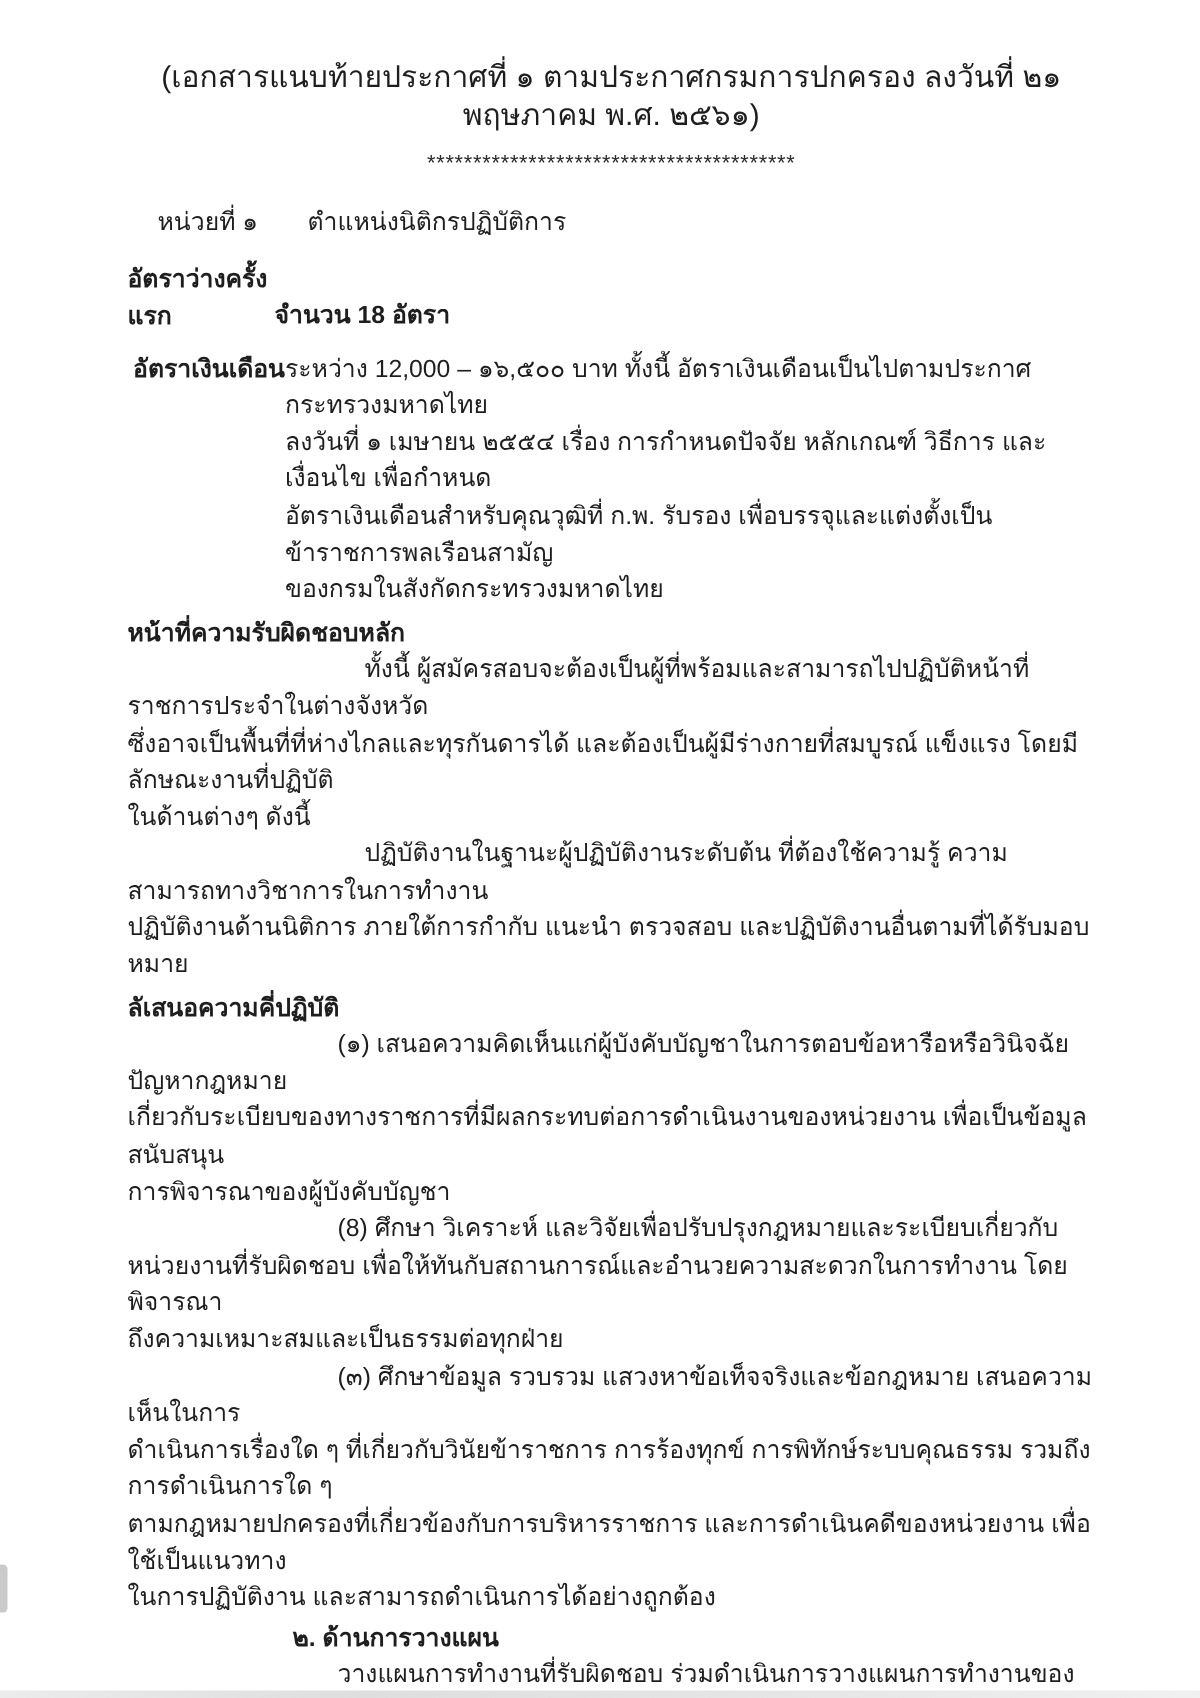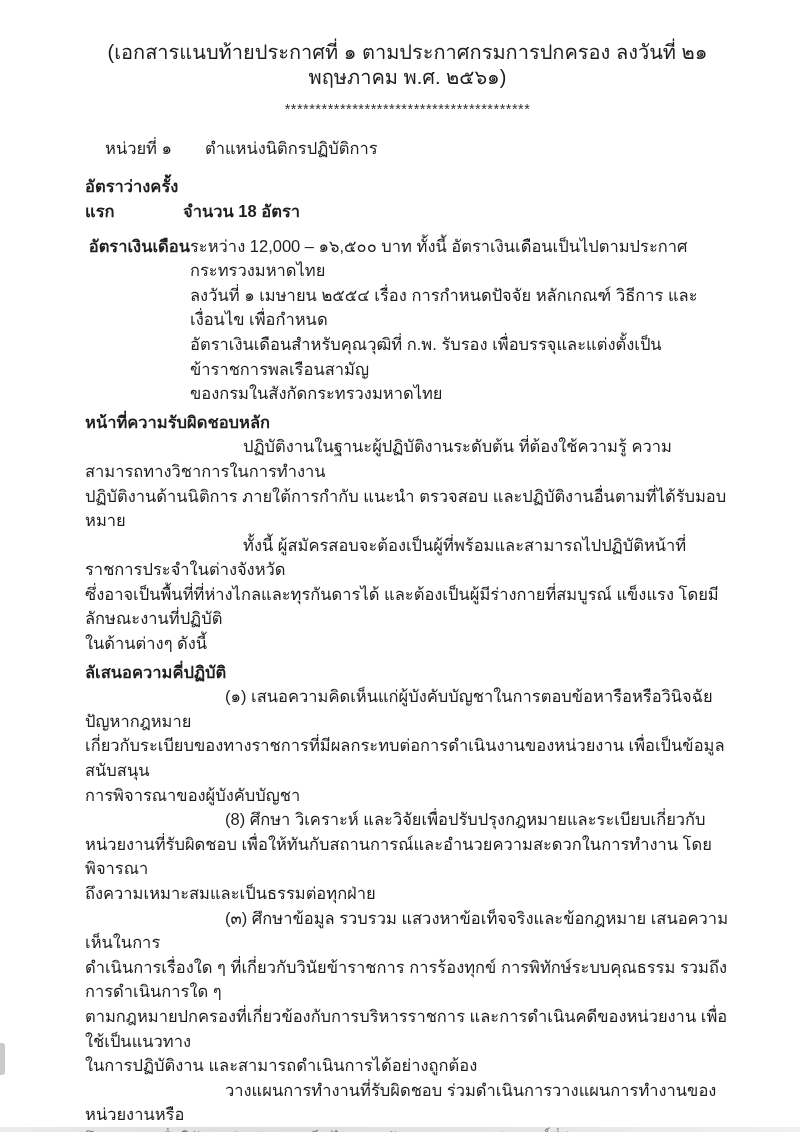--- a/index.html
+++ b/index.html
@@ -69,38 +69,39 @@
 
   <div class="salary-row">
     <div class="salary-label">อัตราเงินเดือน</div>
     <div class="salary-text">ระหว่าง 12,000 – ๑๖,๕๐๐ บาท ทั้งนี้ อัตราเงินเดือนเป็นไปตามประกาศกระทรวงมหาดไทย
 ลงวันที่ ๑ เมษายน ๒๕๕๔ เรื่อง การกำหนดปัจจัย หลักเกณฑ์ วิธีการ และเงื่อนไข เพื่อกำหนด
 อัตราเงินเดือนสำหรับคุณวุฒิที่ ก.พ. รับรอง เพื่อบรรจุและแต่งตั้งเป็นข้าราชการพลเรือนสามัญ
 ของกรมในสังกัดกระทรวงมหาดไทย</div>
   </div>
 
   <div class="heading">หน้าที่ความรับผิดชอบหลัก</div>
-  <div class="para indent-lg">ปฏิบัติงานในฐานะผู้ปฏิบัติงานระดับต้น ที่ต้องใช้ความรู้ ความสามารถทางวิชาการในการทำงาน
-ปฏิบัติงานด้านนิติการ ภายใต้การกำกับ แนะนำ ตรวจสอบ และปฏิบัติงานอื่นตามที่ได้รับมอบหมาย</div>
   <div class="para indent-lg">ทั้งนี้ ผู้สมัครสอบจะต้องเป็นผู้ที่พร้อมและสามารถไปปฏิบัติหน้าที่ราชการประจำในต่างจังหวัด
 ซึ่งอาจเป็นพื้นที่ที่ห่างไกลและทุรกันดารได้ และต้องเป็นผู้มีร่างกายที่สมบูรณ์ แข็งแรง โดยมีลักษณะงานที่ปฏิบัติ
 ในด้านต่างๆ ดังนี้</div>
+  <div class="para indent-lg">ปฏิบัติงานในฐานะผู้ปฏิบัติงานระดับต้น ที่ต้องใช้ความรู้ ความสามารถทางวิชาการในการทำงาน
+ปฏิบัติงานด้านนิติการ ภายใต้การกำกับ แนะนำ ตรวจสอบ และปฏิบัติงานอื่นตามที่ได้รับมอบหมาย</div>
 
   <div class="heading">ลัเสนอความคี่ปฏิบัติ</div>
 
   <div class="para indent-md">(๑) เสนอความคิดเห็นแก่ผู้บังคับบัญชาในการตอบข้อหารือหรือวินิจฉัยปัญหากฎหมาย
 เกี่ยวกับระเบียบของทางราชการที่มีผลกระทบต่อการดำเนินงานของหน่วยงาน เพื่อเป็นข้อมูลสนับสนุน
 การพิจารณาของผู้บังคับบัญชา</div>
   <div class="para indent-md">(8) ศึกษา วิเคราะห์ และวิจัยเพื่อปรับปรุงกฎหมายและระเบียบเกี่ยวกับ
 หน่วยงานที่รับผิดชอบ เพื่อให้ทันกับสถานการณ์และอำนวยความสะดวกในการทำงาน โดยพิจารณา
 ถึงความเหมาะสมและเป็นธรรมต่อทุกฝ่าย</div>
   <div class="para indent-md">(๓) ศึกษาข้อมูล รวบรวม แสวงหาข้อเท็จจริงและข้อกฎหมาย เสนอความเห็นในการ
 ดำเนินการเรื่องใด ๆ ที่เกี่ยวกับวินัยข้าราชการ การร้องทุกข์ การพิทักษ์ระบบคุณธรรม รวมถึงการดำเนินการใด ๆ
 ตามกฎหมายปกครองที่เกี่ยวข้องกับการบริหารราชการ และการดำเนินคดีของหน่วยงาน เพื่อใช้เป็นแนวทาง
 ในการปฏิบัติงาน และสามารถดำเนินการได้อย่างถูกต้อง</div>
 
+  <div class="sec-title">๒. ด้านการวางแผน</div>
   <div class="para indent-md">วางแผนการทำงานที่รับผิดชอบ ร่วมดำเนินการวางแผนการทำงานของหน่วยงานหรือ
 โครงการ เพื่อให้การดำเนินงานเป็นไปตามเป้าหมายและผลสัมฤทธิ์ที่กำหนด</div>
 
 </div>
 
 <div class="artifact-left"></div>
 <div class="artifact-bottom"></div>
 
 </body></html>

